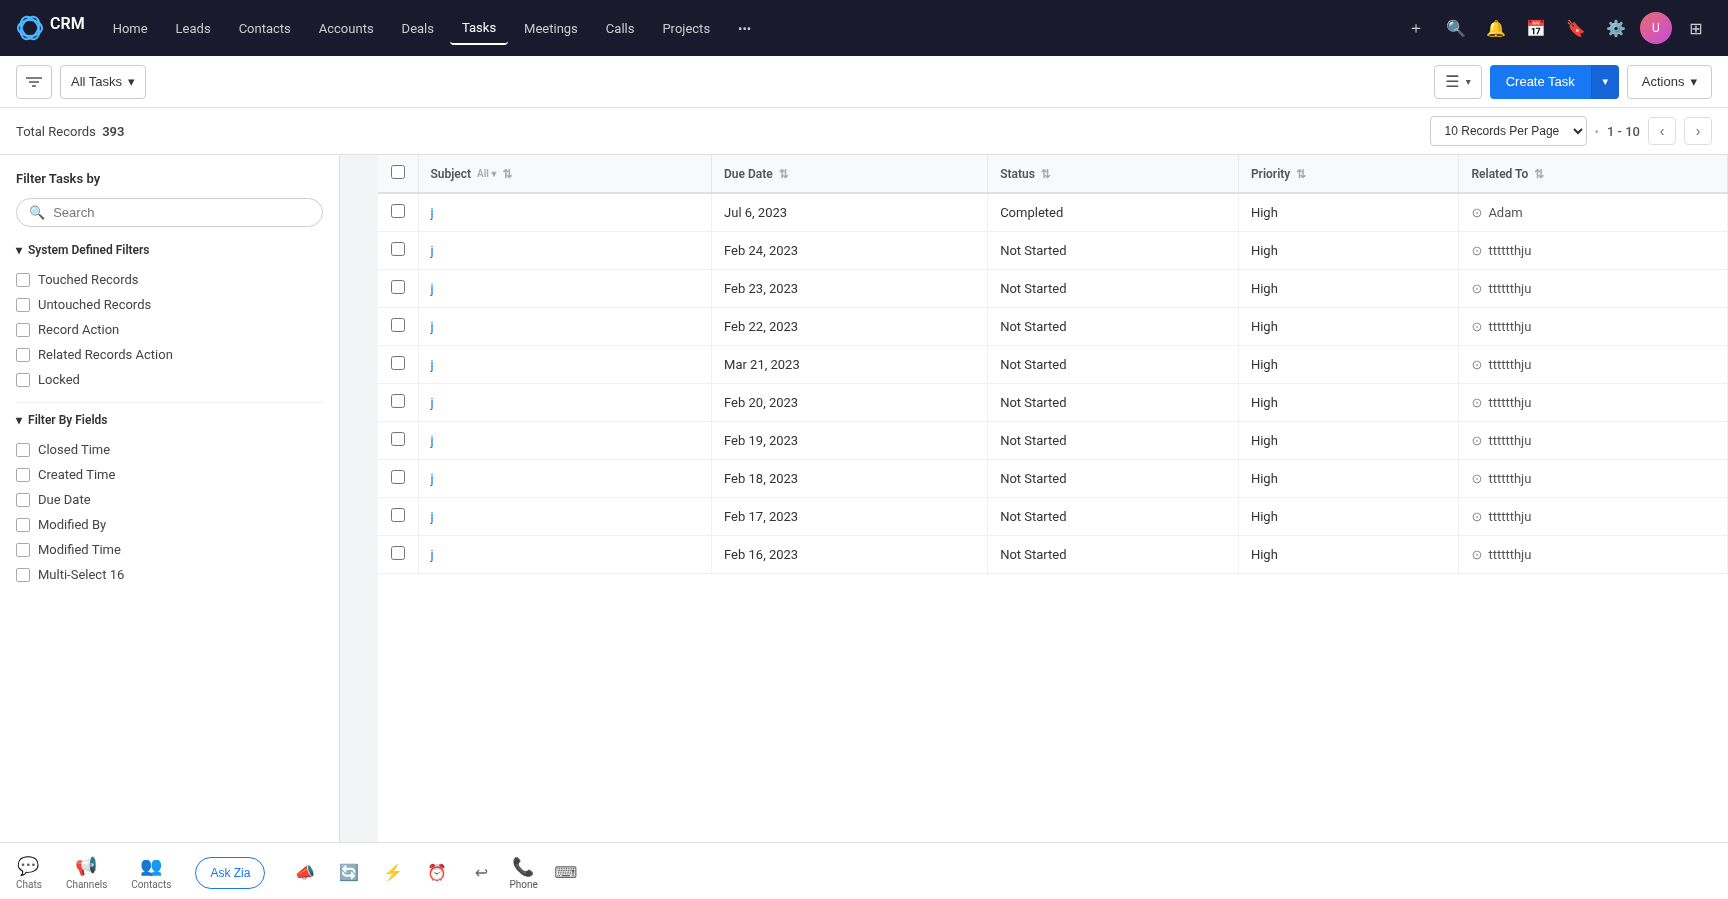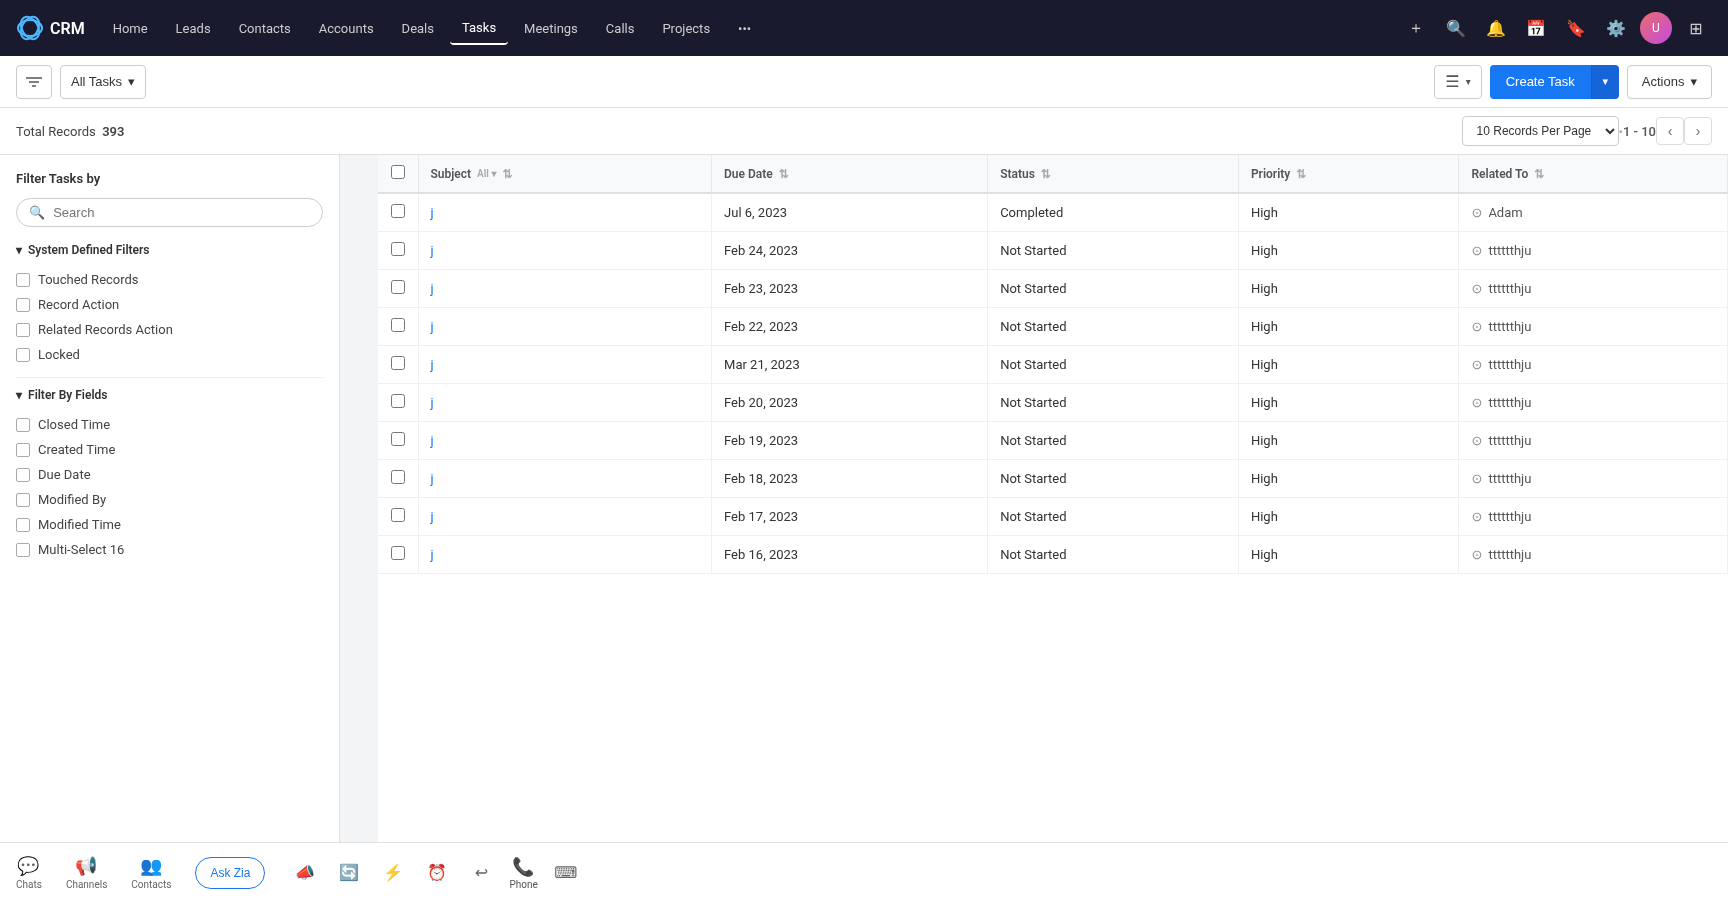--- a/index.html
+++ b/index.html
@@ -8,21 +8,21 @@
     
     .topnav {
       background: #1a1a2e;
       height: 56px;
       display: flex;
       align-items: center;
       padding: 0 16px;
       gap: 4px;
     }
     .topnav-logo {
-      display: flex; align-items: center; gap: 6px; color: #fff; font-size: 16px; font-weight: 600; margin-right: 12px;
+      display: flex; align-items: flex-start; gap: 6px; color: #fff; font-size: 16px; font-weight: 600; margin-right: 12px;
     }
     .logo-icon { width: 28px; height: 28px; }
     .nav-item {
       color: #ccc; padding: 8px 12px; border-radius: 4px; cursor: pointer; font-size: 13px; white-space: nowrap;
     }
     .nav-item.active { color: #fff; border-bottom: 2px solid #fff; }
     .nav-spacer { flex: 1; }
     .nav-icons { display: flex; align-items: center; gap: 8px; }
     .nav-icon-btn {
       width: 32px; height: 32px; border-radius: 50%; display: flex; align-items: center; justify-content: center;
@@ -78,21 +78,21 @@
       background: #fff;
       padding: 8px 16px;
       display: flex;
       align-items: center;
       border-bottom: 1px solid #e0e0e0;
     }
     .record-count { font-size: 13px; color: #444; }
     .record-count strong { font-weight: 600; }
     .record-bar-spacer { flex: 1; }
     .pagination-controls {
-      display: flex; align-items: center; 
+      display: flex; align-items: center; gap: 8px;
     }
     .per-page-select {
       height: 30px; padding: 0 10px; border: 1px solid #ccc; border-radius: 4px;
       background: #fff; font-size: 12px; color: #333; cursor: pointer;
     }
     .page-dot { color: #aaa; }
     .page-range { font-size: 13px; color: #555; font-weight: 500; }
     .page-nav-btn {
       width: 28px; height: 28px; border: 1px solid #ddd; border-radius: 4px;
       background: #fff; display: flex; align-items: center; justify-content: center; cursor: pointer; color: #666; font-size: 14px;
@@ -303,20 +303,24 @@
     </div>
 
     <div class="filter-section-title">
       <span>▾</span>
       <span>System Defined Filters</span>
     </div>
 
     <div class="filter-item">
       <div class="filter-checkbox"></div>
       <span class="filter-label">Touched Records</span>
+    </div>
+    <div class="filter-item">
+      <div class="filter-checkbox"></div>
+      <span class="filter-label">Untouched Records</span>
     </div>
     <div class="filter-item">
       <div class="filter-checkbox"></div>
       <span class="filter-label">Record Action</span>
     </div>
     <div class="filter-item">
       <div class="filter-checkbox"></div>
       <span class="filter-label">Related Records Action</span>
     </div>
     <div class="filter-item">

